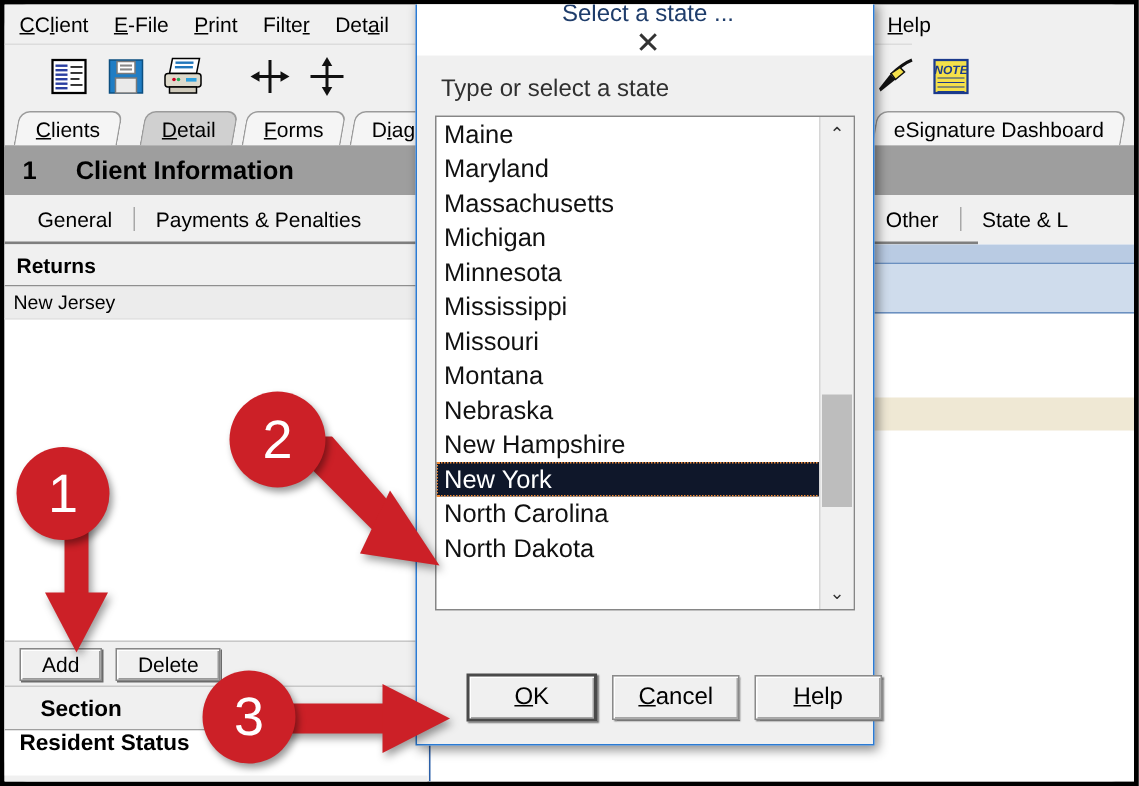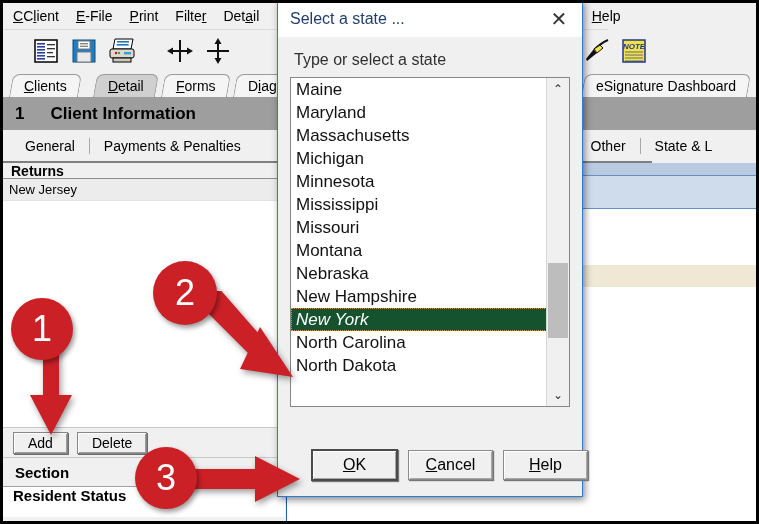--- a/index.html
+++ b/index.html
@@ -39,67 +39,67 @@
   .secthdr .num{margin-right:26px;}
 
   .subtabs{position:absolute;left:0;top:127px;width:649px;height:33px;
            background:#f0f0f0;border-bottom:2px solid #7f7f7f;
            display:flex;align-items:center;padding-left:8px;box-sizing:border-box;}
   .subtab{font-size:14px;padding:0 14px;white-space:nowrap;}
   .subtab + .subtab{border-left:1px solid #a8a8a8;}
 
   
   .retpanel{position:absolute;left:0;top:160px;width:282px;bottom:0;background:#fff;}
-  .retpanel .gridhdr{height:16px;background:#f0f0f0;border-bottom:1px solid #8f8f8f;
+  .retpanel .gridhdr{height:28px;background:#f0f0f0;border-bottom:1px solid #8f8f8f;
         font-size:14px;font-weight:bold;display:flex;align-items:center;padding-left:8px;
         box-sizing:border-box;}
   .retpanel .growsel{height:22px;background:#ececec;font-size:13px;
         display:flex;align-items:center;padding-left:6px;box-sizing:border-box;
         border-bottom:1px solid #e2e2e2;}
   .btnrow{position:absolute;left:0;bottom:64px;width:282px;height:30px;
           background:#f0f0f0;border-top:1px solid #c8c8c8;display:flex;align-items:center;
           padding-left:10px;box-sizing:border-box;}
   .w95btn{font-size:14px;background:#f0f0f0;border:1px solid #868686;
           box-shadow:inset 1px 1px 0 #fff, inset -1px -1px 0 #9a9a9a, 1px 1px 0 #6b6b6b;
           padding:2px 14px;margin-right:9px;white-space:nowrap;}
   .sectfoot{position:absolute;left:0;bottom:0;width:282px;height:64px;background:#f0f0f0;}
   .sectfoot .sh{height:30px;font-size:15px;font-weight:bold;display:flex;align-items:center;
-        padding-left:12px;box-sizing:border-box;border-bottom:1px solid #a0a0a0;
+        padding-left:24px;box-sizing:border-box;border-bottom:1px solid #a0a0a0;
         border-top:1px solid #c8c8c8;background:#f0f0f0;}
   .sectfoot .sr{height:30px;font-size:15px;font-weight:bold;display:flex;align-items:flex-start;
         padding-left:10px;box-sizing:border-box;background:#fff;}
 
   
   .rightpane{position:absolute;left:283px;top:160px;right:0;bottom:0;background:#fff;
              border-left:1px solid #2b5fa8;}
   .rp-bluebar{height:12px;background:#b9cbe3;}
   .rp-title{height:34px;background:#cfdcec;border-top:1px solid #6b90c0;
             border-bottom:1px solid #6b90c0;font-size:19px;color:#22313f;
             display:flex;align-items:center;padding-left:10px;box-sizing:border-box;}
   .rp-head{margin:18px 0 0 8px;font-size:17px;font-weight:bold;color:#cf6a12;white-space:nowrap;}
   .rp-beige{margin-top:18px;height:22px;background:#efe8d4;}
   .rp-line{margin:14px 0 0 8px;font-size:15px;color:#111;white-space:nowrap;}
 
   
   #dlg{position:absolute;left:274px;top:-3px;width:306px;height:497px;
        background:#f0f0f0;border:1px solid #2b7bd4;box-sizing:border-box;
        box-shadow:2px 3px 7px rgba(0,0,0,.45);}
   .dlg-title{height:36px;background:#fff;display:flex;align-items:center;
-             padding:0 8px 0 12px;box-sizing:border-box;}
+             padding:0 8px 0 12px;box-sizing:border-box;flex-direction:column;}
   .dlg-title .t{font-size:16px;color:#1f3d6b;flex:1;}
   .dlg-x{width:30px;height:24px;display:flex;align-items:center;justify-content:center;
          font-size:20px;color:#333;line-height:1;}
   .dlg-body{padding:10px 12px 0 12px;}
   .dlg-prompt{font-size:16px;color:#303030;margin:4px 0 8px 4px;}
   .listbox{position:relative;height:330px;background:#fff;
            border:1px solid #868686;box-sizing:border-box;overflow:hidden;}
   .list{position:absolute;left:0;top:0;right:22px;bottom:0;overflow:hidden;}
   .li{height:23px;line-height:23px;font-size:17px;color:#111;
       padding-left:5px;box-sizing:border-box;white-space:nowrap;}
-  .li.sel{background:#14532d;color:#fff;outline:1px dotted #f08a34;outline-offset:-1px;font-style:italic;}
+  .li.sel{background:#0f172a;color:#fff;outline:1px dotted #f08a34;outline-offset:-1px;}
   .sbar{position:absolute;right:0;top:0;width:22px;bottom:0;background:#f0f0f0;
         border-left:1px solid #d6d6d6;}
   .sbtn{height:22px;display:flex;align-items:center;justify-content:center;
         font-size:12px;color:#333;}
   .sthumb{position:absolute;left:1px;width:20px;top:185px;height:75px;background:#bdbdbd;}
   .dlg-btns{position:absolute;left:17px;bottom:0;width:100%;height:62px;
             display:flex;align-items:center;padding-left:16px;box-sizing:border-box;}
   .dbtn{font-size:16px;background:#f0f0f0;border:1px solid #8a8a8a;
         box-shadow:inset 1px 1px 0 #fff, inset -1px -1px 0 #a6a6a6, 1px 1px 1px #777;
         padding:5px 0;width:83px;text-align:center;margin-right:10px;}

